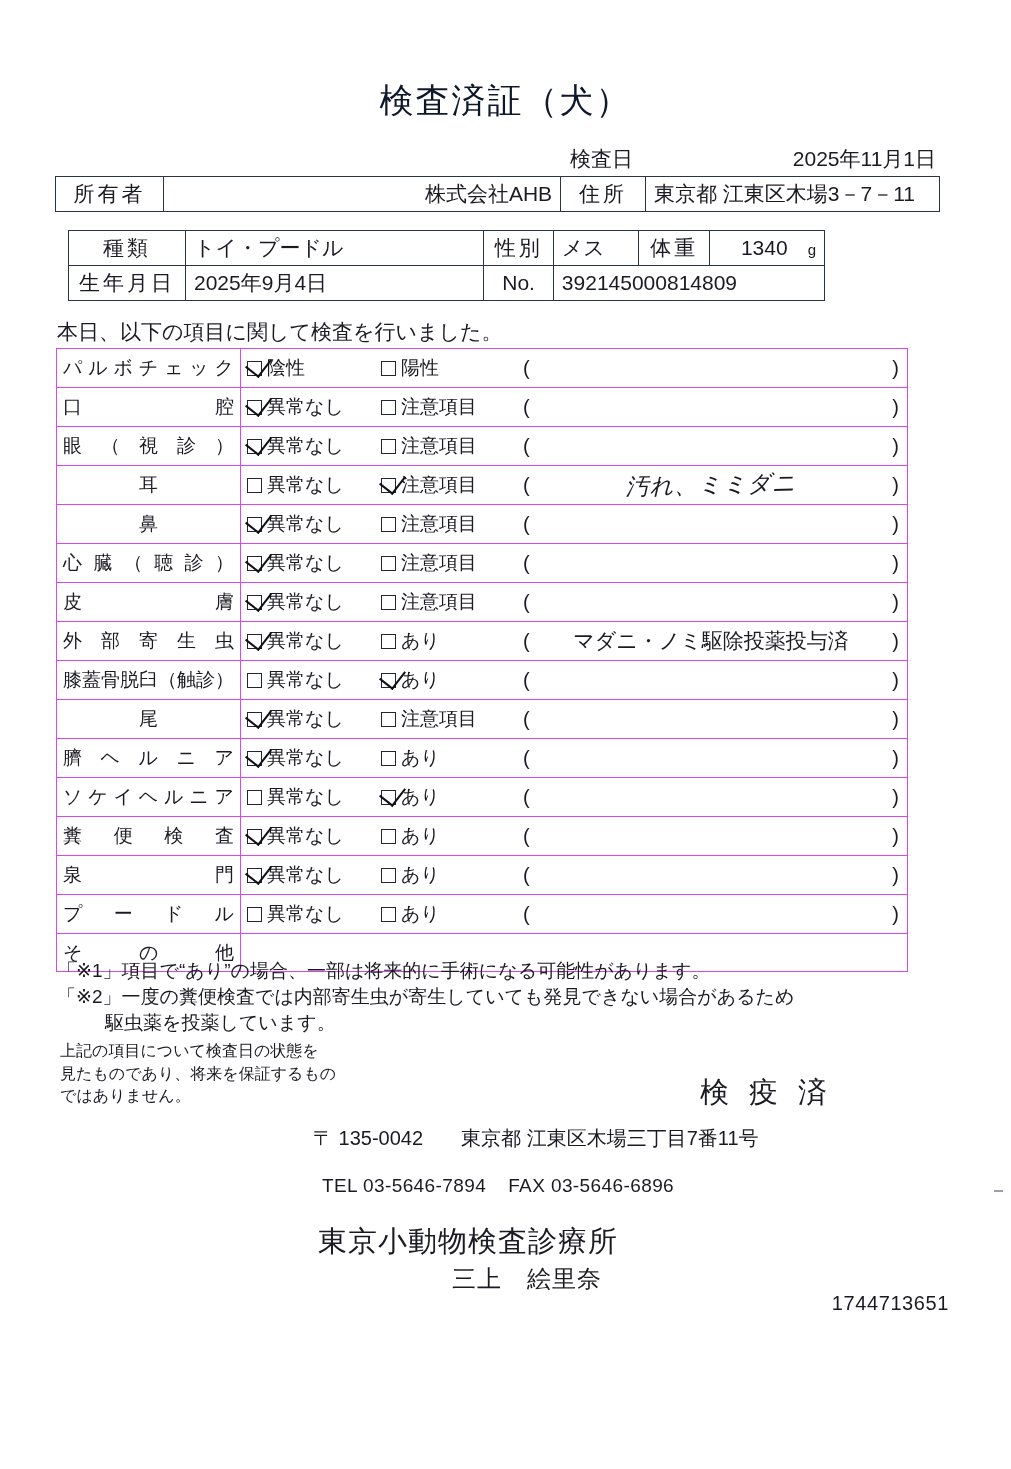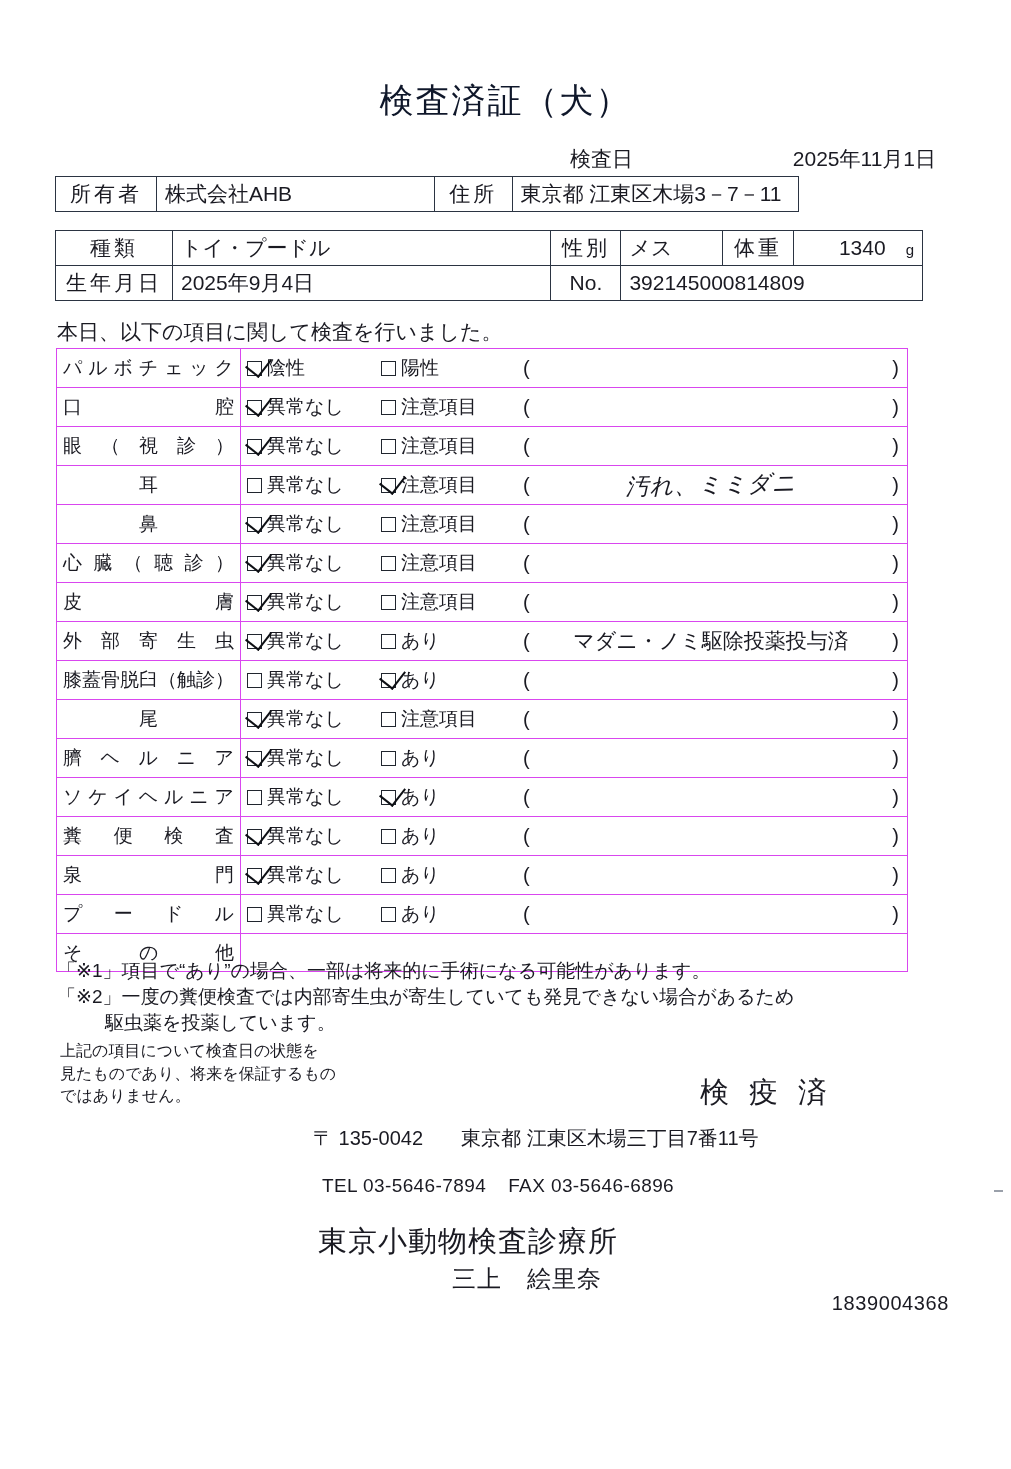--- a/index.html
+++ b/index.html
@@ -54,30 +54,30 @@
     padding: 0 8px;
     white-space: nowrap;
   }
   .lbl-cell {
     text-align: center;
     letter-spacing: 3px;
     padding: 0 10px !important;
   }
   .val-cell { text-align: left; }
 
-  #owner-table { top: 176px; left: 55px; width: 744px; }
+  #owner-table { top: 176px; left: 55px; width: 885px; }
   #owner-table td.c1 { width: 108px; }
-  #owner-table td.c2 { width: 398px; }
+  #owner-table td.c2 { width: 398px; text-align: right; }
   #owner-table td.c3 { width: 85px; }
   #owner-table td.c4 { width: 294px; }
 
-  #animal-table { top: 230px; left: 55px; width: 868px; }
+  #animal-table { top: 230px; left: 68px; width: 757px; }
   #animal-table td.a1 { width: 108px; }
   #animal-table td.a2 { width: 398px; }
-  #animal-table td.a3 { width: 70px; }
+  #animal-table td.a3 { width: 70px; text-align: right; }
   #animal-table td.a4 { width: 105px; }
   #animal-table td.a5 { width: 72px; margin-top: 24px; }
   #animal-table td.a6 { width: 132px; text-align: right; }
   #animal-table td.a7 { width: 108px; }
   #animal-table td.a8 { width: 69px;  text-align: center; }
 
   .weight-wrap { display: flex; align-items: baseline; justify-content: flex-end; gap: 20px; }
   .weight-unit { font-size: 15px; }
 
   
@@ -594,16 +594,16 @@
   <div class="stamp">検 疫 済</div>
 
   <div class="clinic-addr">
     <span class="zip">〒 135-0042</span><span>東京都 江東区木場三丁目7番11号</span>
   </div>
   <div class="clinic-tel">
     <span>TEL 03-5646-7894</span><span class="fax">FAX 03-5646-6896</span>
   </div>
   <div class="clinic-name">東京小動物検査診療所</div>
   <div class="clinic-person">三上　絵里奈</div>
-  <div class="doc-serial">1839004368</div>
+  <div class="doc-serial">1744713651</div>
   <div class="corner-tick"></div>
 
 </div>
 
 </body></html>

